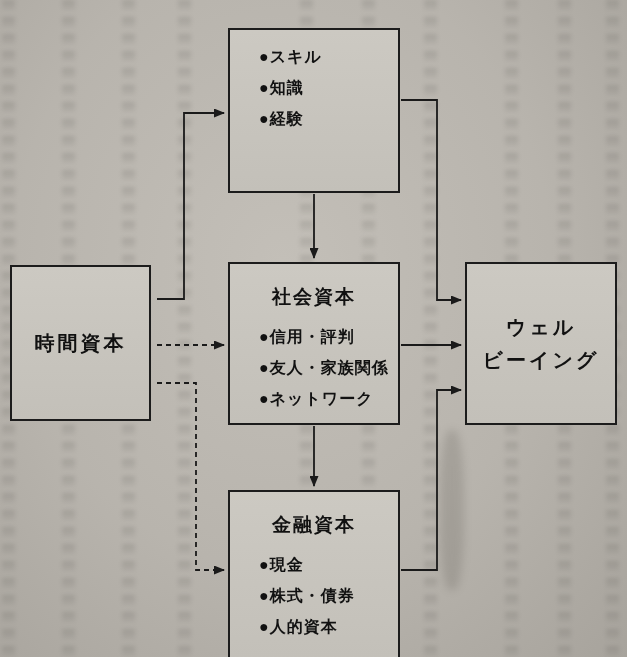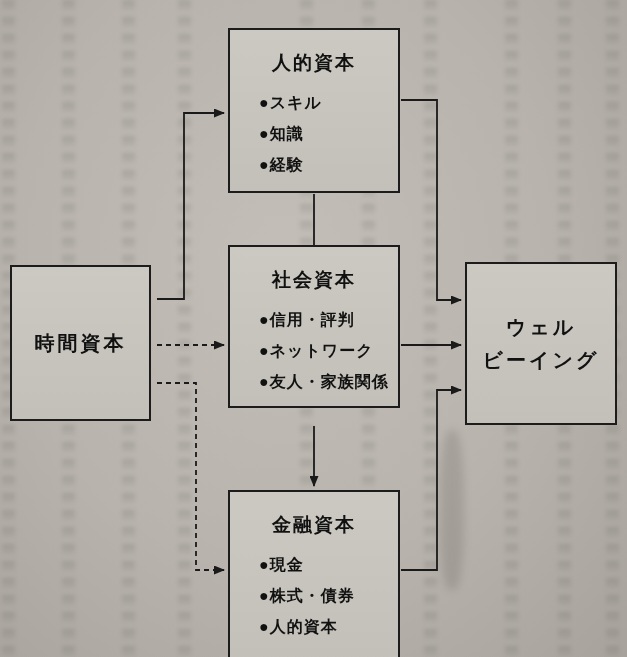--- a/index.html
+++ b/index.html
@@ -96,34 +96,33 @@
     <path d="M401,570 L437,570 L437,390 L461,390" fill="none" stroke="#1a1a1a" stroke-width="1.8" marker-end="url(#arrow)"></path>
   </svg>
 
   <div class="box" style="left:10px; top:265px; width:141px; height:156px;">
     <div class="center-label">
       <span>時間資本</span>
     </div>
   </div>
 
   <div class="box" style="left:228px; top:28px; width:172px; height:165px;">
-    <div class="box-title">人的資本</div>
     <ul class="box-list">
       <li>●スキル</li>
       <li>●知識</li>
       <li>●経験</li>
     </ul>
   </div>
 
-  <div class="box" style="left:228px; top:245px; width:172px; height:163px;">
+  <div class="box" style="left:228px; top:262px; width:172px; height:163px;">
     <div class="box-title">社会資本</div>
     <ul class="box-list">
       <li>●信用・評判</li>
+      <li>●友人・家族関係</li>
       <li>●ネットワーク</li>
-      <li>●友人・家族関係</li>
     </ul>
   </div>
 
   <div class="box" style="left:228px; top:490px; width:172px; height:170px;">
     <div class="box-title">金融資本</div>
     <ul class="box-list">
       <li>●現金</li>
       <li>●株式・債券</li>
       <li>●人的資本</li>
     </ul>

